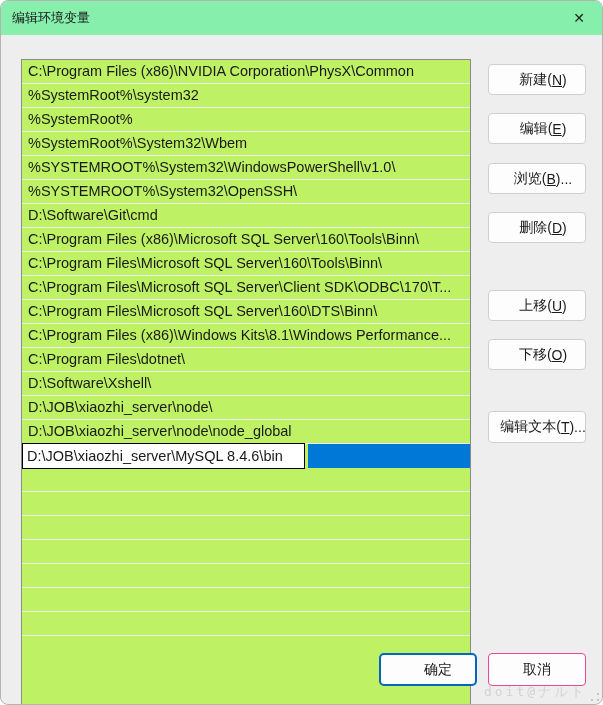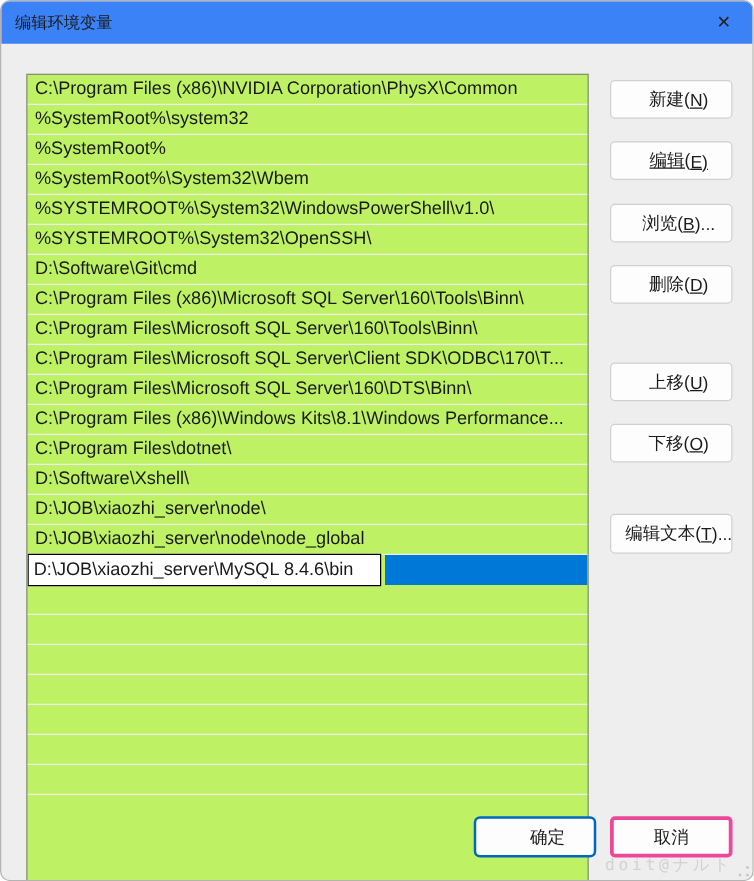--- a/index.html
+++ b/index.html
@@ -8,21 +8,21 @@
     font-family:"Liberation Sans","DejaVu Sans",sans-serif;
     background:#ffffff;
   }
   .dialog{
     position:relative;width:601px;height:703px;
     background:#eeeeee;border:1px solid #b3b3b3;border-radius:8px;
     overflow:hidden;box-sizing:content-box;
   }
   .titlebar{
     position:absolute;left:0;top:0;right:0;height:34px;
-    background:#3b82f6;display:flex;align-items:center;
+    background:#86efac;display:flex;align-items:center;
   }
   .title{
     margin-left:11px;font-size:13px;color:#191919;
   }
   .close-btn{
     position:absolute;right:0;top:0;width:46px;height:33px;
     display:flex;align-items:center;justify-content:center;
     font-size:14px;color:#222222;cursor:default;
   }
   .listbox{
@@ -51,35 +51,35 @@
   .btn{
     position:absolute;left:487px;width:98px;height:31px;
     background:#fdfdfd;border:1px solid #d0d0d0;border-radius:4px;
     display:flex;align-items:center;justify-content:center;
     font-size:14px;color:#1a1a1a;cursor:default;white-space:nowrap;
     box-sizing:border-box;
     padding-left:12px;
   }
   .btn .ak{text-decoration:underline;}
   #btn-new{top:63px;}
-  #btn-edit{top:112px;text-decoration:underline;}
+  #btn-edit{top:112px;}
   #btn-browse{top:162px;}
   #btn-delete{top:211px;}
   #btn-up{top:289px;text-align:right;}
   #btn-down{top:338px;}
   #btn-edittext{top:410px;height:32px;}
   #btn-ok{
     position:absolute;left:378px;top:652px;width:98px;height:33px;
     background:#fdfdfd;border:2px solid #0067c0;border-radius:5px;
     display:flex;align-items:center;justify-content:center;
     font-size:14px;color:#1a1a1a;box-sizing:border-box;cursor:default;padding-left:20px;
   }
   #btn-cancel{
     position:absolute;left:487px;top:652px;width:98px;height:33px;
-    background:#fdfdfd;border:3px solid #ec4899;border-radius:4px;
+    background:#fdfdfd;border:1px solid #ec4899;border-radius:4px;
     display:flex;align-items:center;justify-content:center;
     font-size:14px;color:#1a1a1a;box-sizing:border-box;cursor:default;
   }
   .watermark{
     position:absolute;right:15px;bottom:3px;
     font-family:"DejaVu Sans Mono","Liberation Mono",monospace;
     font-size:13px;letter-spacing:3px;color:#d2d2d2;
   }
   .grip{position:absolute;right:2px;bottom:2px;width:10px;height:10px;}
   .grip i{position:absolute;width:2px;height:2px;background:#c6c6c6;}

